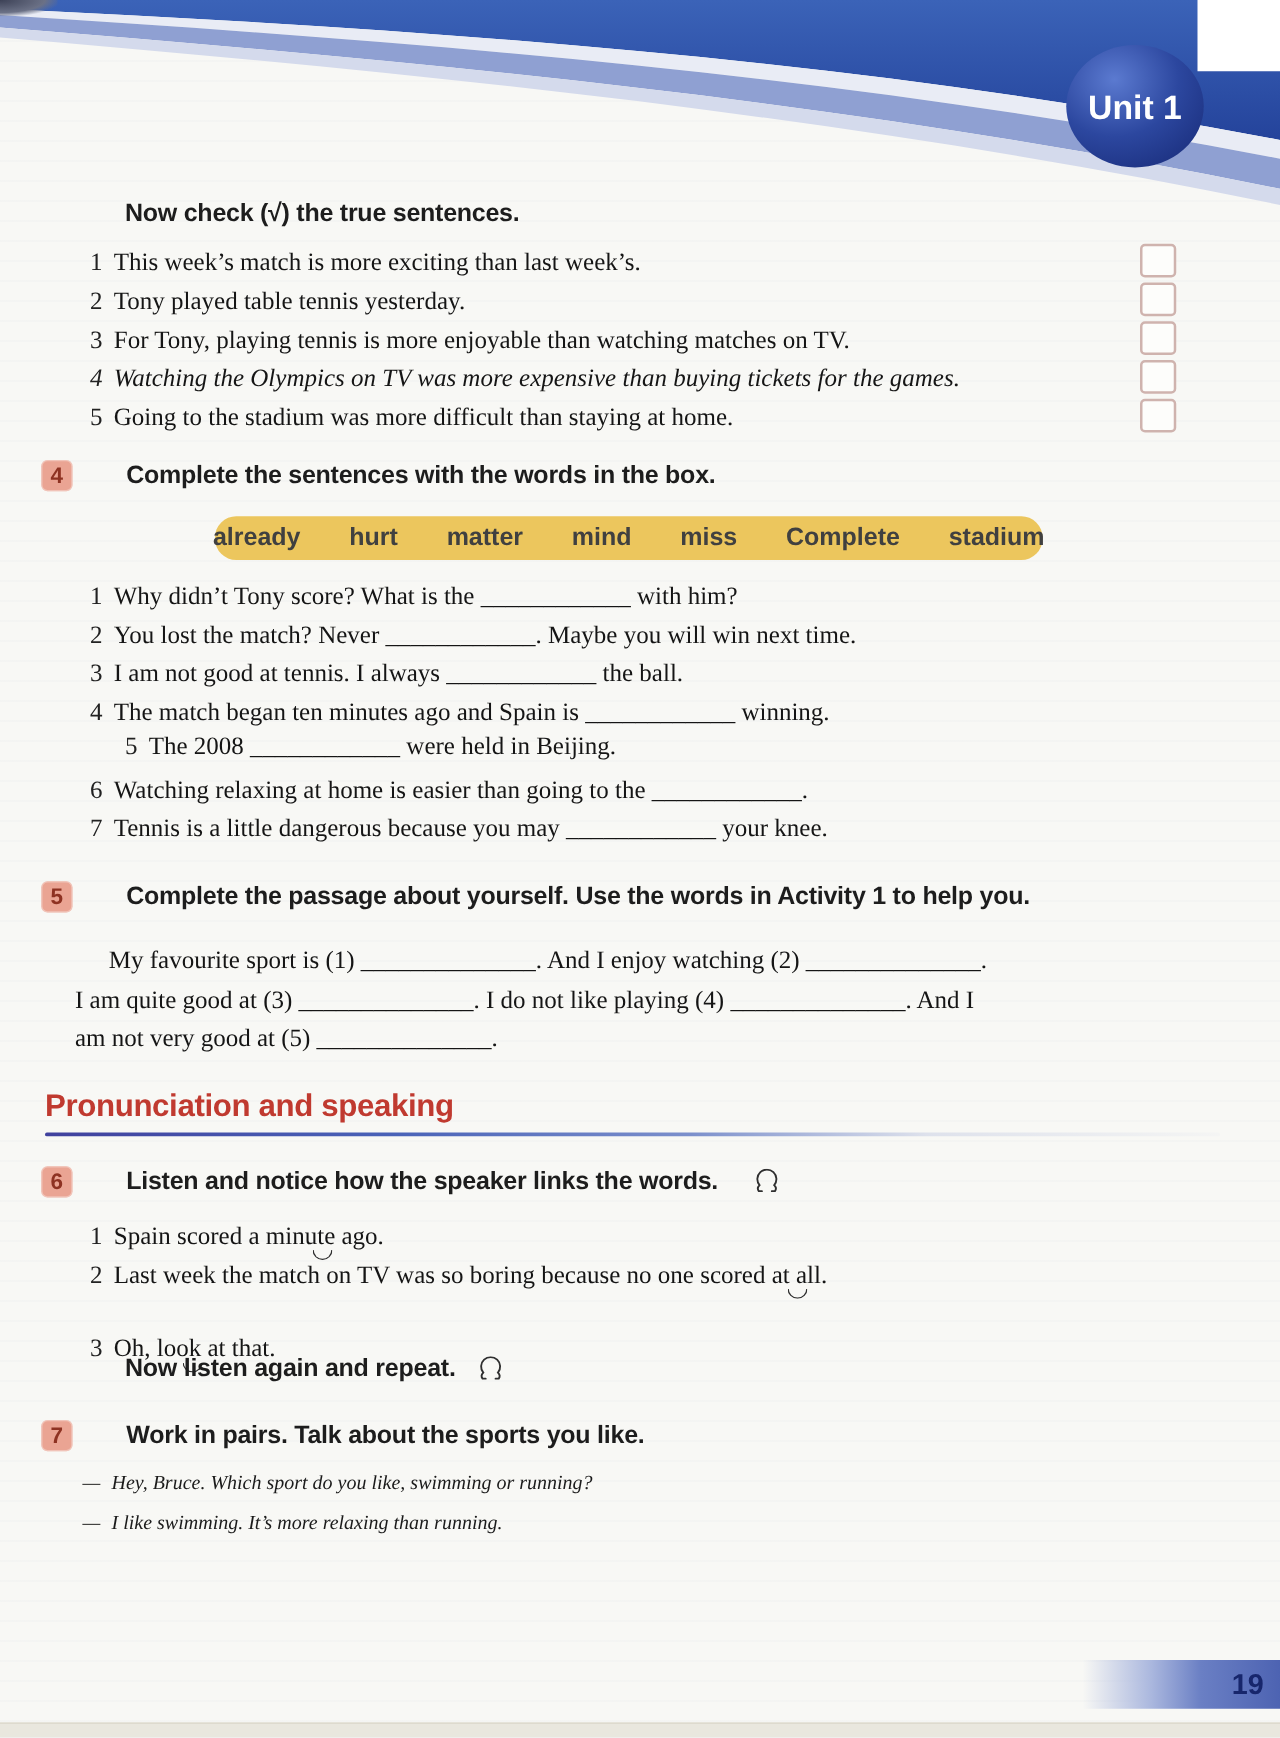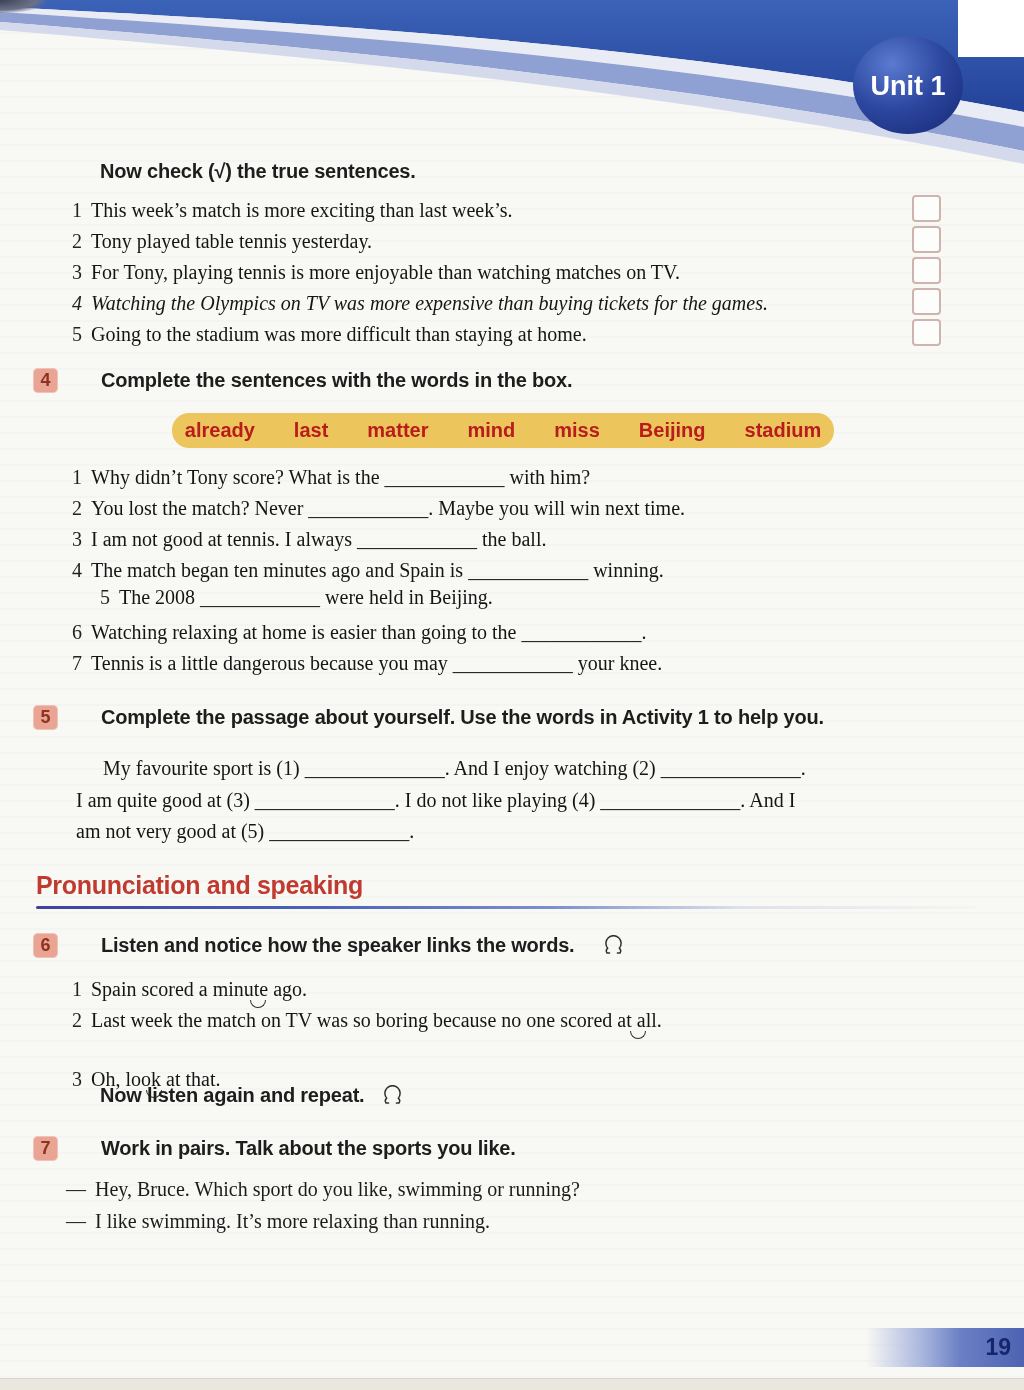--- a/index.html
+++ b/index.html
@@ -23,31 +23,31 @@
   .red-underline{height:3px;border-radius:2px;
        background:linear-gradient(90deg,#41429e 0%, #4a63b8 30%, #7c90cc 55%, rgba(190,198,224,0.45) 75%, rgba(225,228,238,0.15) 100%);}
   
   .row{position:absolute;left:72px;width:910px;font-size:20px;line-height:26px;}
   .inum{display:inline-block;width:19px;color:#222;}
   .checkbox{position:absolute;left:840px;top:-2px;width:25px;height:23px;background:#fdfdfb;
        border:2px solid #cfb3ae;border-radius:4px;}
   
   .word-box{display:flex;align-items:center;justify-content:center;gap:39px;
        background:#ecc65d;border-radius:17px;
-       font-family:"Liberation Sans","DejaVu Sans",sans-serif;font-weight:bold;font-size:20px;color:#b91c1c;}
+       font-family:"Liberation Sans","DejaVu Sans",sans-serif;font-weight:bold;font-size:20px;color:#404040;}
   
   .passage{font-size:20px;line-height:31.5px;width:900px;}
   .passage .indent{padding-left:27px;}
   
   .liaison{position:relative;display:inline-block;}
   .liaison::after{content:"";position:absolute;bottom:-6px;left:calc(50% - 7px);width:14px;height:7px;
        border:1.5px solid #2c2c2c;border-top:none;
        border-bottom-left-radius:14px;border-bottom-right-radius:14px;}
   
-  .dialogue{font-size:20px;color:#1b1b1b;}
+  .dialogue{font-size:16px;font-style:italic;color:#1b1b1b;}
   .dialogue .dash{margin-right:9px;}
   
   .page-bar{position:absolute;top:1328px;right:0;width:158px;height:39px;
        background:linear-gradient(90deg, rgba(240,242,248,0) 0%, #aab7de 35%, #6a7fc4 60%, #4d63b2 100%);
        text-align:right;}
   .page-num{font-family:"Liberation Sans",sans-serif;font-weight:bold;font-size:23px;color:#17266c;
        line-height:39px;padding-right:13px;}
   .bottom-strip{position:absolute;left:0;bottom:0;width:1024px;height:11px;background:#e9e7de;
        border-top:1px solid #d9d6c9;}
   .icon-gap{margin-left:18px;display:inline-flex;vertical-align:-3px;}
@@ -103,25 +103,25 @@
     <span class="checkbox"></span>
   </div>
 
   <div class="abs sec-head" style="left:33px;top:368px;">
     <span class="badge">4</span>
     <span class="bold-head">Complete the sentences with the words in the box.</span>
   </div>
 
   <div class="abs word-box" style="left:172px;top:413px;width:662px;height:35px;">
     <span>already</span>
-    <span>last</span>
+    <span>hurt</span>
     <span>matter</span>
     <span>mind</span>
     <span>miss</span>
-    <span>Beijing</span>
+    <span>Complete</span>
     <span>stadium</span>
   </div>
 
   <div class="row" style="top:464px;">
     <span class="inum">1</span><span>Why didn’t Tony score? What is the ____________ with him?</span>
   </div>
   <div class="row" style="top:495px;">
     <span class="inum">2</span><span>You lost the match? Never ____________. Maybe you will win next time.</span>
   </div>
   <div class="row" style="top:526px;">
@@ -138,21 +138,21 @@
   </div>
   <div class="row" style="top:650px;">
     <span class="inum">7</span><span>Tennis is a little dangerous because you may ____________ your knee.</span>
   </div>
 
   <div class="abs sec-head" style="left:33px;top:705px;">
     <span class="badge">5</span>
     <span class="bold-head">Complete the passage about yourself. Use the words in Activity 1 to help you.</span>
   </div>
 
-  <div class="abs passage" style="left:76px;top:753px;">
+  <div class="abs passage" style="left:60px;top:753px;">
     <div class="indent">My favourite sport is (1) ______________. And I enjoy watching (2) ______________.</div>
     <div>I am quite good at (3) ______________. I do not like playing (4) ______________. And I</div>
     <div>am not very good at (5) ______________.</div>
   </div>
 
   <div class="abs red-head" style="left:36px;top:871px;">Pronunciation and speaking</div>
   <div class="abs red-underline" style="left:36px;top:906px;width:940px;"></div>
 
   <div class="abs sec-head" style="left:33px;top:933px;">
     <span class="badge">6</span>

